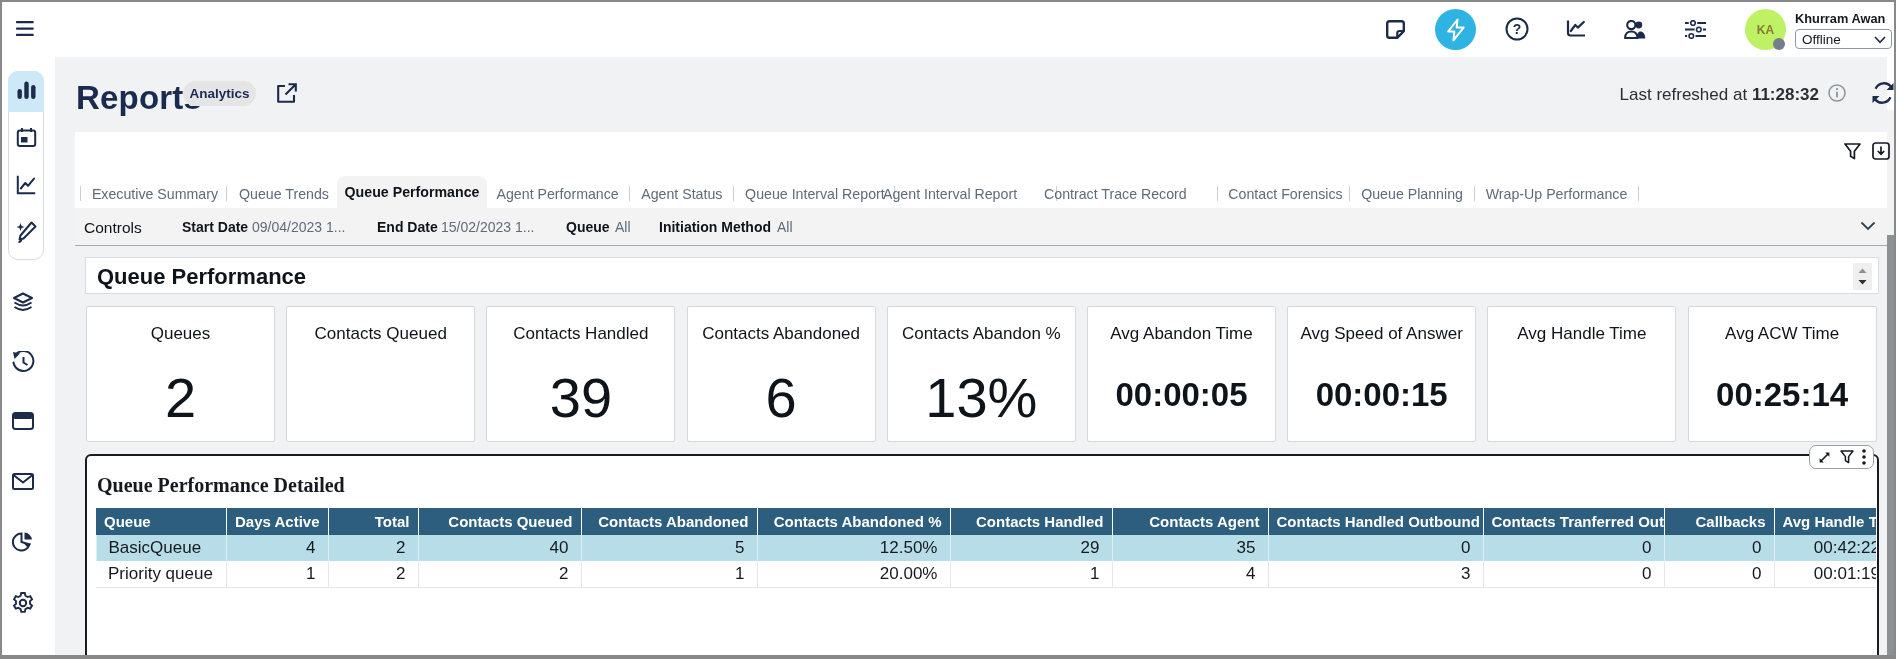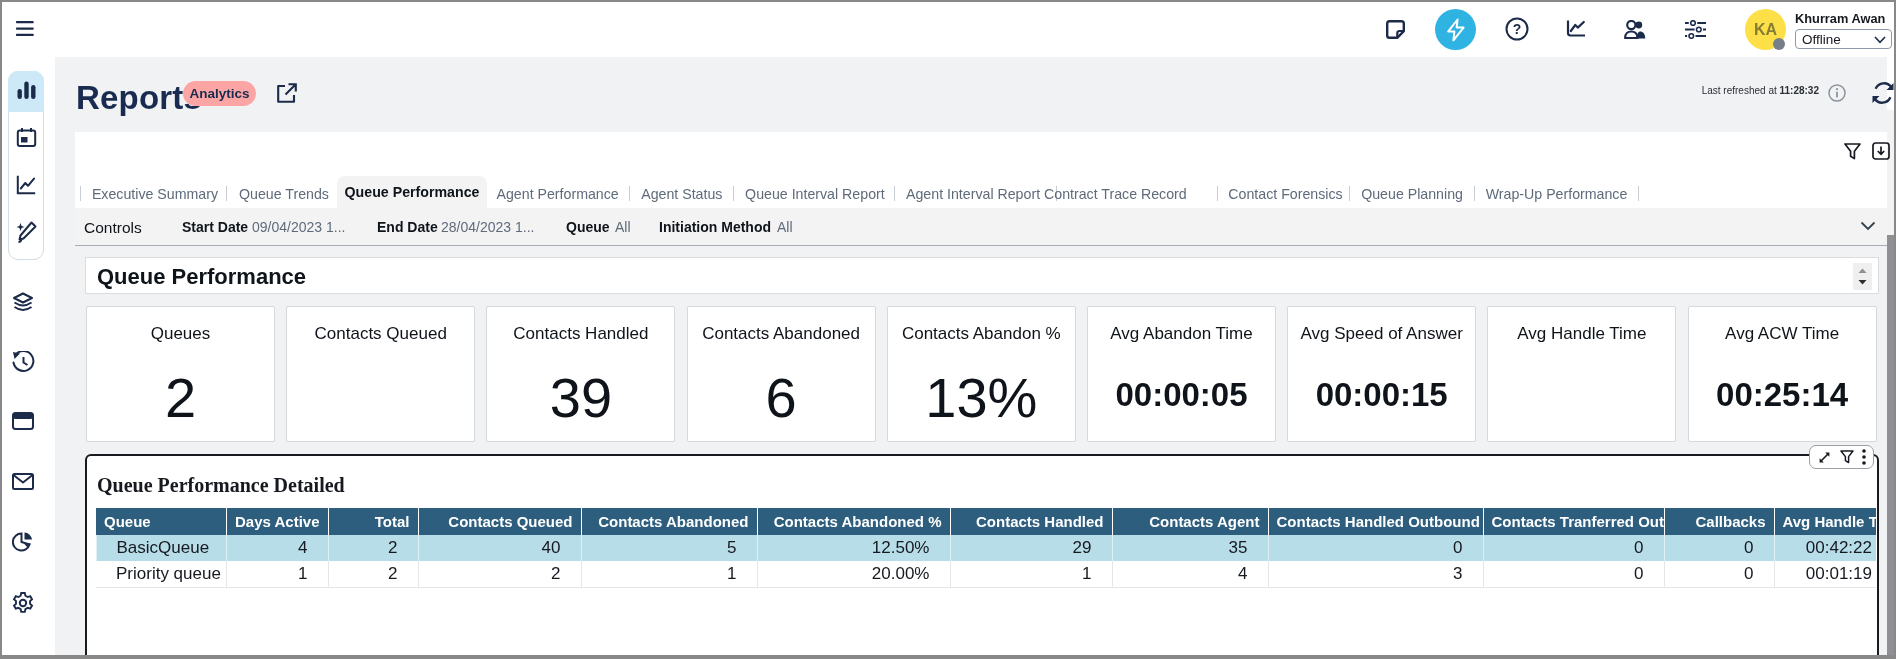--- a/index.html
+++ b/index.html
@@ -8,33 +8,33 @@
 .abs { position:absolute; }
 .frame { left:0; top:0; width:1896px; height:659px; border:2px solid #888889; border-bottom-width:4.5px; pointer-events:none; z-index:50; }
 .topbar { left:2px; top:2px; width:1892px; height:55px; background:#fff; }
 .sidebar { left:2px; top:57px; width:53px; height:600px; background:#fff; }
 .content { left:55px; top:57px; width:1832px; height:600px; background:#f1f2f4; }
 .scrolltrack { left:1887px; top:110px; width:7px; height:547px; background:#f3f3f3; }
 .scrollthumb { left:1887px; top:235px; width:7px; height:422px; background:#8f9094; }
 svg { display:block; }
 .hamburger { left:16px; top:21px; }
 .bluecircle { left:1435px; top:9px; width:41px; height:41px; border-radius:50%; background:#2fb3e2; display:flex; align-items:center; justify-content:center; }
-.avatar { left:1745px; top:9px; width:41px; height:41px; border-radius:50%; background:#fde047; display:flex; align-items:center; justify-content:center; font-weight:bold; font-size:16px; color:#857d33; }
+.avatar { left:1745px; top:9px; width:41px; height:41px; border-radius:50%; background:#bef264; display:flex; align-items:center; justify-content:center; font-weight:bold; font-size:12px; color:#857d33; }
 .avdot { left:1773px; top:38px; width:12px; height:12px; border-radius:50%; background:#767e8b; }
 .username { left:1795px; top:11px; width:97px; font-weight:bold; font-size:12.8px; color:#16191f; text-align:left; white-space:nowrap; }
 .statussel { left:1795px; top:29px; width:97px; height:20px; border:1px solid #8d99a8; border-radius:4px; background:#fff; font-size:13.5px; color:#16191f; display:flex; align-items:center; padding-left:6px; }
 .statussel .chev { position:absolute; right:5px; top:6px; }
 
 .navgroup { left:8px; top:71px; width:36px; height:189px; background:#fff; border:1px solid #d3dde4; border-radius:10px; }
 .navcell1 { left:8px; top:71px; width:36px; height:41px; background:#cde9f8; border-radius:10px 10px 0 0; }
 .sideicon { width:36px; display:flex; justify-content:center; }
 
 .reports { left:76px; top:79px; font-size:33px; font-weight:bold; color:#1a2b50; letter-spacing:0.2px; }
-.badge { left:183px; top:81px; width:73px; height:25px; background:#fca5a5; border-radius:12.5px; color:#1a2b50; font-size:13.5px; font-weight:bold; display:flex; align-items:center; justify-content:center; }
-.lastref { top:85px; right:77px; font-size:10px; color:#2a2f36; }
+.badge { left:183px; top:81px; width:73px; height:25px; background:#e5e5e5; border-radius:12.5px; color:#1a2b50; font-size:13.5px; font-weight:bold; display:flex; align-items:center; justify-content:center; }
+.lastref { top:85px; right:77px; font-size:17px; color:#2a2f36; }
 
 .tabpanel { left:75px; top:132px; width:1812px; height:76px; background:#fff; }
 .tabsrow { left:75px; top:176px; height:32px; font-size:14.2px; color:#5f6b7a; }
 .tab { position:absolute; top:10px; white-space:nowrap; }
 .tabsep { position:absolute; top:10px; width:1px; height:15px; background:#c9ced4; }
 .activetab { position:absolute; left:262px; top:0px; width:150px; height:32px; background:#f3f3f4; border-radius:8px 8px 0 0; color:#0f141a; font-weight:bold; display:flex; align-items:center; justify-content:center; }
 .controls { left:75px; top:208px; width:1812px; height:38px; background:#f3f3f4; border-bottom:1px solid #a8abaf; font-size:14px; }
 .controls span { position:absolute; top:11px; white-space:nowrap; }
 .clabel { color:#0f141a; font-weight:bold; }
 .cvalue { color:#5f6b7a; }
@@ -46,21 +46,21 @@
 .card .t { position:absolute; top:17px; left:0; width:100%; text-align:center; font-size:17px; color:#0f141a; }
 .card .vbig { position:absolute; top:58px; left:0; width:100%; text-align:center; font-size:56px; color:#0f141a; }
 .card .vtime { position:absolute; top:69px; left:0; width:100%; text-align:center; font-size:33px; font-weight:bold; color:#0f141a; }
 
 .dpanel { left:85px; top:454px; width:1794px; height:210px; background:#fff; border:2.5px solid #181b20; border-radius:6px; }
 .dpanel h3 { position:absolute; left:10px; top:17.5px; font-size:20px; color:#16191f;font-family:Liberation Serif, serif; }
 .dtable { position:absolute; left:8.5px; top:52px; width:1780px; height:100px; overflow:hidden; }
 table { border-collapse:collapse; table-layout:fixed; width:1796px; font-size:17px; color:#16191f; }
 th { background:#2d5e7e; color:#fff; font-size:15px; font-weight:bold; height:27px; padding:0 8px; text-align:right; border-left:1px solid rgba(255,255,255,0.35); white-space:nowrap; overflow:hidden; }
 th:first-child { text-align:left; border-left:none; }
-td { height:26px; padding:0 20px; text-align:right; border-left:1px solid #e3e7e9; white-space:nowrap;margin-top:12px; }
+td { height:26px; padding:0 12px; text-align:right; border-left:1px solid #e3e7e9; white-space:nowrap;margin-top:12px; }
 td:first-child { text-align:left; border-left:none; }
 tr.hl td { background:#b7dde9; border-left:1px solid rgba(255,255,255,0.55); }
 tr.r2 td { background:#fff; border-bottom:1px solid #e5e5e5; }
 .dtools { left:1809px; top:445px; width:65px; height:24px; background:#fff; border:1.5px solid #9aa0a6; border-radius:7px; display:flex; align-items:center; justify-content:space-between; padding:0 7px; z-index:20; }
 </style>
 </head>
 <body>
 <div class="abs frame"></div>
 <div class="abs topbar"></div>
 <div class="abs sidebar"></div>
@@ -272,37 +272,37 @@
   <div class="tab" style="left:16.9px">Executive Summary</div>
   <div class="tabsep" style="left:150.8px"></div>
   <div class="tab" style="left:164px">Queue Trends</div>
   <div class="activetab">Queue Performance</div>
   <div class="tab" style="left:421.5px">Agent Performance</div>
   <div class="tabsep" style="left:553.9px"></div>
   <div class="tab" style="left:566.2px">Agent Status</div>
   <div class="tabsep" style="left:658px"></div>
   <div class="tab" style="left:670.1px">Queue Interval Report</div>
   <div class="tabsep" style="left:818.8px"></div>
-  <div class="tab" style="left:831px">Agent Interval Report</div>
+  <div class="tab" style="left:808px">Agent Interval Report</div>
   <div class="tabsep" style="left:981px"></div>
   <div class="tab" style="left:969px">Contract Trace Record</div>
   <div class="tabsep" style="left:1141.7px"></div>
   <div class="tab" style="left:1153.3px">Contact Forensics</div>
   <div class="tabsep" style="left:1274.1px"></div>
   <div class="tab" style="left:1286.2px">Queue Planning</div>
   <div class="tabsep" style="left:1398.6px"></div>
   <div class="tab" style="left:1410.7px">Wrap-Up Performance</div>
   <div class="tabsep" style="left:1563px"></div>
 </div>
 <div class="abs controls" id="controls">
   <span style="left:9px; font-size:15.5px; color:#0f141a;">Controls</span>
   <span class="clabel" style="left:107px">Start Date</span>
   <span class="cvalue" style="left:177px">09/04/2023 1...</span>
   <span class="clabel" style="left:302px">End Date</span>
-  <span class="cvalue" style="left:366px">28/04/2023 1...</span>
+  <span class="cvalue" style="left:366px">15/02/2023 1...</span>
   <span class="clabel" style="left:491px">Queue</span>
   <span class="cvalue" style="left:540px">All</span>
   <span class="clabel" style="left:584px">Initiation Method</span>
   <span class="cvalue" style="left:702px">All</span>
   <svg style="position:absolute; right:11px; top:13px;" width="16" height="10" viewBox="0 0 16 10">
       <path d="M1.5 1.5 L8 8 L14.5 1.5" fill="none" stroke="#33414e" stroke-width="1.8"></path>
     </svg>
 </div>
 
 <div class="abs" style="left:1844px; top:143px;">

